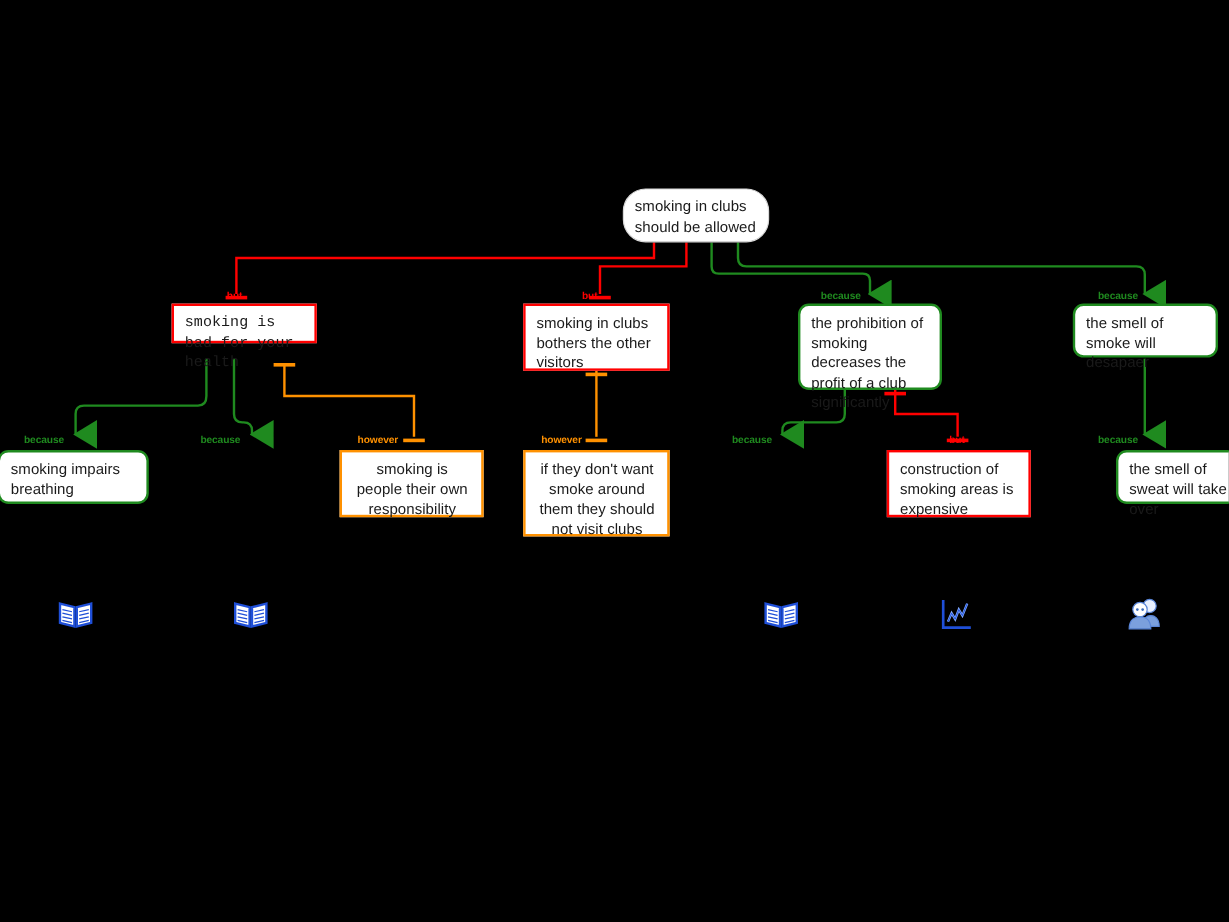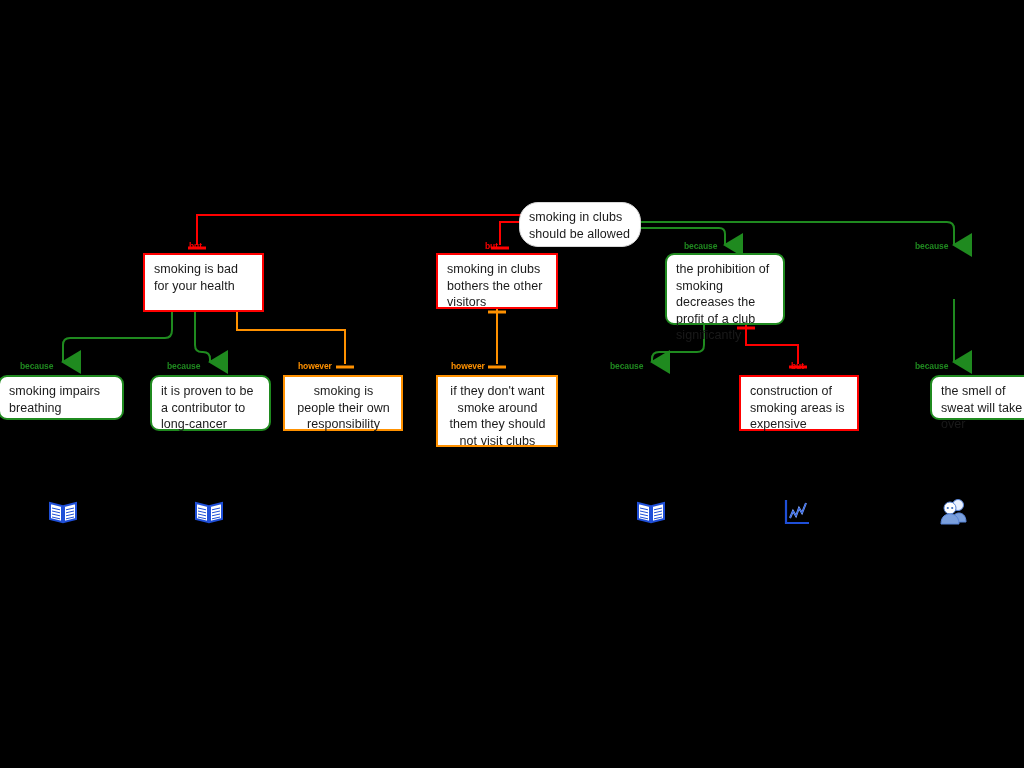--- a/index.html
+++ b/index.html
@@ -33,21 +33,20 @@
     font-size: 12.5px;
     line-height: 16.5px;
     padding: 6px 8px 6px 9px;
     box-sizing: border-box;
     letter-spacing: 0.05px;
     z-index: 5;
   }
   .node.root {
     border: 1px solid #d8d8d8;
     border-radius: 19px;
-    margin-top: 45px;
   }
   .node.pro {
     border: 2px solid #1f8a1f;
     border-radius: 9px;
   }
   .node.con {
     border: 2px solid #ff0000;
     border-radius: 0px;
   }
   .node.however {
@@ -140,30 +139,30 @@
   <div class="edge-label lbl-because" style="left:20px; top:361px;">because</div>
   <div class="edge-label lbl-because" style="left:167px; top:361px;">because</div>
   <div class="edge-label lbl-however" style="left:298px; top:361px;">however</div>
   <div class="edge-label lbl-however" style="left:451px; top:361px;">however</div>
   <div class="edge-label lbl-because" style="left:610px; top:361px;">because</div>
   <div class="edge-label lbl-but" style="left:777px; top:361px;">but</div>
   <div class="edge-label lbl-because" style="left:915px; top:361px;">because</div>
 
   <div class="node root" style="left:519px; top:157px; width:122px; height:45px;">smoking in clubs should be allowed</div>
 
-  <div class="node con" style="left:143px; top:253px; width:121px; height:59px;">smoking is bad for your health</div>
+  <div class="node con" style="left:143px; top:253px; width:121px; height:33px;font-family:Liberation Mono, monospace;">smoking is bad for your health</div>
 
   <div class="node con" style="left:436px; top:253px; width:122px; height:56px;">smoking in clubs bothers the other visitors</div>
 
   <div class="node pro" style="left:665px; top:253px; width:120px; height:72px;">the prohibition of smoking decreases the profit of a club significantly</div>
 
+  <div class="node pro" style="left:894px; top:253px; width:121px; height:45px;">the smell of smoke will desapaer</div>
 
   <div class="node pro" style="left:-2px; top:375px; width:126px; height:45px;">smoking impairs breathing</div>
 
-  <div class="node pro" style="left:150px; top:375px; width:121px; height:56px;">it is proven to be a contributor to long-cancer</div>
 
   <div class="node however" style="left:283px; top:375px; width:120px; height:56px;">smoking is people their own responsibility</div>
 
   <div class="node however" style="left:436px; top:375px; width:122px; height:72px;">if they don't want smoke around them they should not visit clubs</div>
 
 
   <div class="node con" style="left:739px; top:375px; width:120px; height:56px;">construction of smoking areas is expensive</div>
 
   <div class="node pro" style="left:894px; top:375px; width:121px; height:45px;margin-left:36px;">the smell of sweat will take over</div>
 

